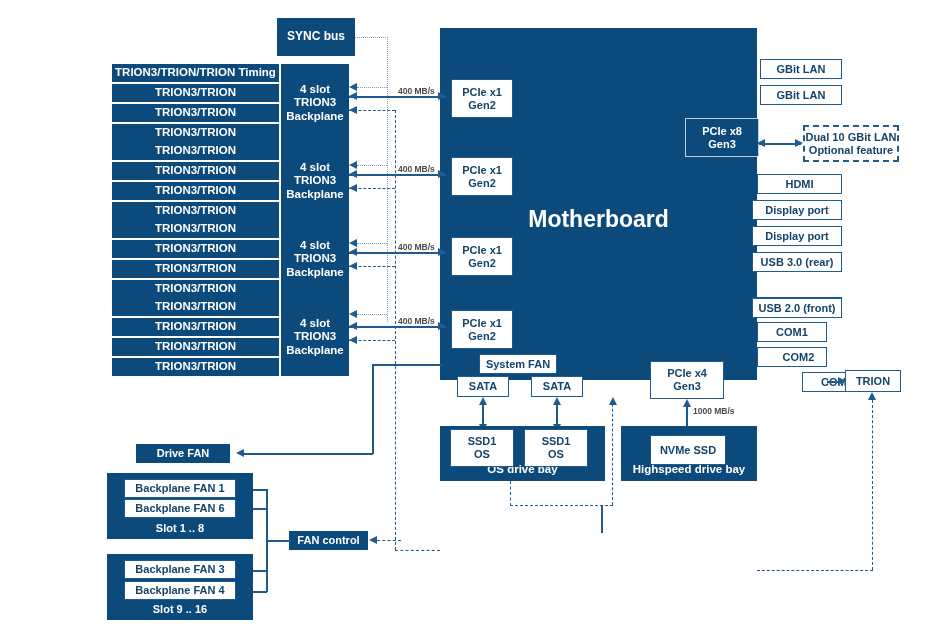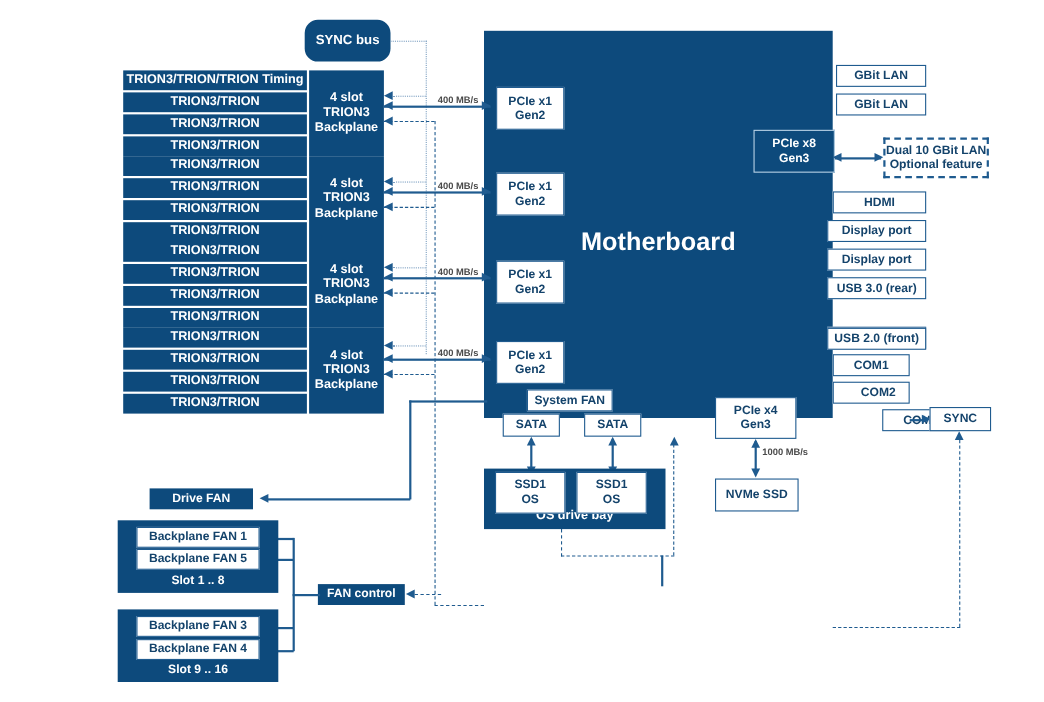--- a/index.html
+++ b/index.html
@@ -36,21 +36,21 @@
     border:1.4px solid #1f5b8f;
   }
   .blk.dashedbox{
     background:#ffffff;
     color:#14436b;
     border:2px dashed #1f5b8f;
   }
   .blk.col{flex-direction:column;}
   .t11{font-size:11px;}
   .t115{font-size:11.5px;}
-  .t12{font-size:12px;border-radius:12px;}
+  .t12{font-size:12px;}
   .t25{font-size:23px;}
   
   .ln{position:absolute;background:#1f5b8f;}
   .hl{height:1.6px;}
   .vl{width:1.6px;}
   .dash-h{
     position:absolute;height:0;border-top:1.6px dashed #1f5b8f;
   }
   .dash-v{
     position:absolute;width:0;border-left:1.6px dashed #1f5b8f;
@@ -201,21 +201,21 @@
   <div class="blk nofill t11" style="left:752px;top:226px;width:90px;height:20px;">Display port</div>
   <div class="blk nofill t11" style="left:752px;top:252px;width:90px;height:20px;">USB 3.0 (rear)</div>
   <div class="blk nofill t11" style="left:752px;top:278px;width:90px;height:20px;margin-top:19px;">USB 3.0 (front)</div>
   <div class="blk nofill t11" style="left:752px;top:298px;width:90px;height:20px;">USB 2.0 (front)</div>
   <div class="blk nofill t11" style="left:757px;top:322px;width:70px;height:20px;">COM1</div>
   <div class="blk nofill t11" style="left:757px;top:347px;width:70px;height:20px;padding-left:13px;">COM2</div>
   <div class="blk nofill t11" style="left:757px;top:372px;width:70px;height:20px;margin-left:45px;">COM3</div>
 
   <div class="ln hl" style="left:827px;top:381px;width:17px;"></div>
   <div class="ar ar-r" style="left:838px;top:377px;"></div>
-  <div class="blk nofill t11" style="left:845px;top:370px;width:56px;height:22px;">SYNC</div>
+  <div class="blk nofill t11" style="left:845px;top:370px;width:56px;height:22px;">TRION</div>
 
   <div class="dash-v" style="left:872px;top:400px;height:170px;"></div>
   <div class="dash-h" style="left:757px;top:570px;width:116px;"></div>
   <div class="ar ar-u" style="left:868px;top:392px;"></div>
 
   <div class="blk nofill t11" style="left:443px;top:354px;width:78px;height:20px;margin-left:36px;">System FAN</div>
   <div class="blk nofill t11" style="left:457px;top:376px;width:52px;height:21px;">SATA</div>
   <div class="blk nofill t11" style="left:531px;top:376px;width:52px;height:21px;">SATA</div>
 
   <div class="ln hl" style="left:372px;top:364px;width:71px;"></div>
@@ -243,20 +243,21 @@
   <div class="blk plain t115" style="left:440px;top:426px;width:165px;height:55px;align-items:flex-end;justify-content:center;padding-bottom:5px;">OS drive bay</div>
   <div class="blk nofill col t11" style="left:450px;top:429px;width:64px;height:38px;">
     <span>SSD1</span>
     <span>OS</span>
   </div>
   <div class="blk nofill col t11" style="left:524px;top:429px;width:64px;height:38px;">
     <span>SSD1</span>
     <span>OS</span>
   </div>
 
+  <div class="blk plain t115" style="left:621px;top:426px;width:136px;height:55px;align-items:flex-end;justify-content:center;padding-bottom:5px;">Highspeed drive bay</div>
   <div class="blk nofill t11" style="left:650px;top:435px;width:76px;height:30px;">NVMe SSD</div>
 
   <div class="dash-v" style="left:612px;top:399px;height:106px;"></div>
   <div class="ar ar-u" style="left:609px;top:397px;"></div>
   <div class="dash-h" style="left:510px;top:505px;width:103px;"></div>
   <div class="dash-v" style="left:510px;top:481px;height:25px;"></div>
 
   <div class="blk plain t11" style="left:289px;top:531px;width:79px;height:19px;">FAN control</div>
   <div class="dash-h" style="left:377px;top:540px;width:24px;"></div>
   <div class="ar ar-l" style="left:369px;top:536px;"></div>
@@ -267,19 +268,19 @@
   <div class="ar ar-l" style="left:241px;top:485px;"></div>
   <div class="ln hl" style="left:248px;top:508px;width:19px;"></div>
   <div class="ar ar-l" style="left:241px;top:504px;"></div>
   <div class="ln hl" style="left:248px;top:570px;width:19px;"></div>
   <div class="ar ar-l" style="left:241px;top:566px;"></div>
   <div class="ln hl" style="left:248px;top:591px;width:19px;"></div>
   <div class="ar ar-l" style="left:241px;top:587px;"></div>
 
   <div class="blk plain t11" style="left:107px;top:473px;width:146px;height:66px;align-items:flex-end;justify-content:center;padding-bottom:4px;">Slot 1 .. 8</div>
   <div class="blk nofill t11" style="left:124px;top:479px;width:112px;height:19px;">Backplane FAN 1</div>
-  <div class="blk nofill t11" style="left:124px;top:499px;width:112px;height:19px;">Backplane FAN 5</div>
+  <div class="blk nofill t11" style="left:124px;top:499px;width:112px;height:19px;">Backplane FAN 6</div>
 
   <div class="blk plain t11" style="left:107px;top:554px;width:146px;height:66px;align-items:flex-end;justify-content:center;padding-bottom:4px;">Slot 9 .. 16</div>
   <div class="blk nofill t11" style="left:124px;top:560px;width:112px;height:19px;">Backplane FAN 3</div>
   <div class="blk nofill t11" style="left:124px;top:581px;width:112px;height:19px;">Backplane FAN 4</div>
 
 </div>
 
 </body></html>

